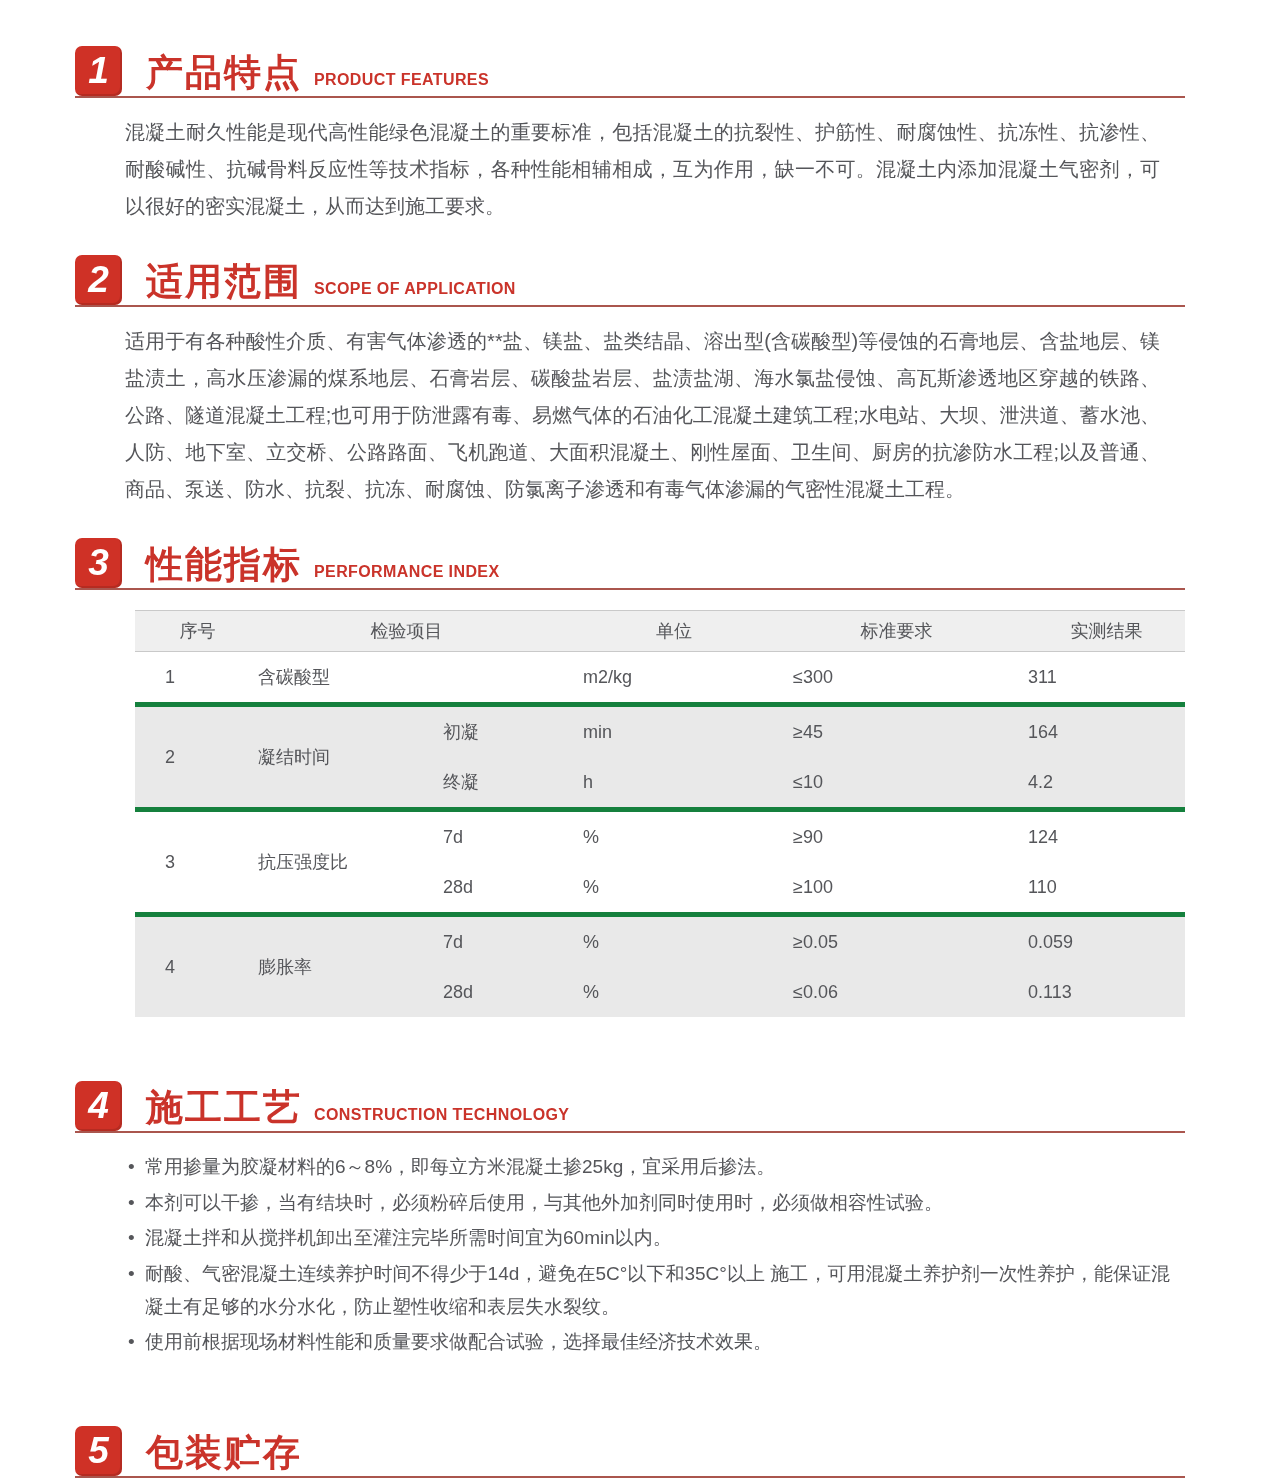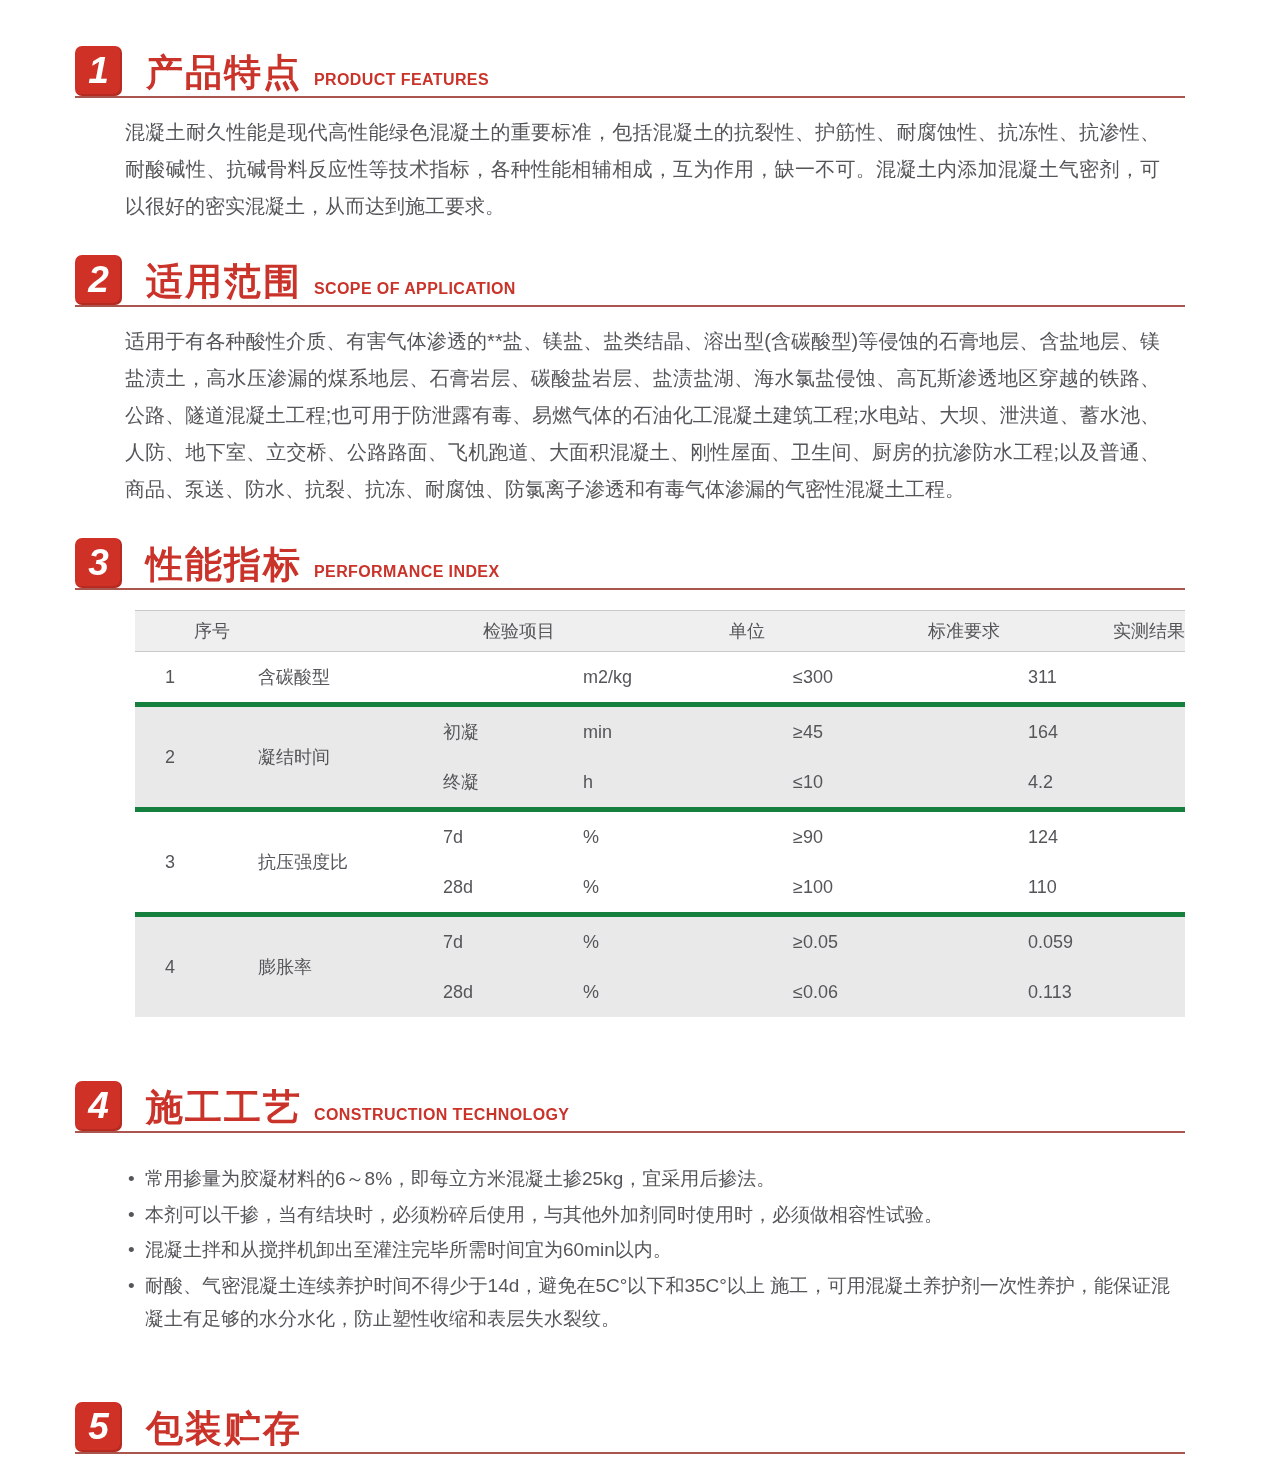--- a/index.html
+++ b/index.html
@@ -43,21 +43,21 @@
 
   
   .sec-body {
     margin:16px 120px 0 125px;
     font-size:20px; line-height:1.85;
     text-align:justify;
     color:#55565a;
   }
 
   
-  .bullets { list-style:none; margin:30px 110px 0 128px; padding:0; }
+  .bullets { list-style:none; margin:18px 110px 0 128px; padding:0; }
   .bullets li {
     position:relative; padding-left:17px;
     font-size:19px; line-height:1.72;
     margin-bottom:3px; text-align:justify;
   }
   .bullets li::before {
     content:"•"; position:absolute; left:0; top:0;
     color:#55565a; font-size:19px;
   }
 
@@ -68,21 +68,21 @@
     width:1050px;
     font-size:18px;
     color:#55565a;
     table-layout:fixed;
   }
   .perf-table th {
     background:#efefef;
     border-top:1px solid #c9c9c9;
     border-bottom:1px solid #c9c9c9;
     font-weight:normal;
-    text-align:right;
+    text-align:center;
     height:40px;
     font-size:18px;
   }
   .perf-table td { height:50px; }
   .perf-table th, .perf-table td { padding:0 0 0 28px; vertical-align:middle; }
   .perf-table .c-no   { padding-left:30px; }
   .perf-table tr.shaded td { background:#e9e9e9; }
   .perf-table tr.group-start td { border-top:5px solid #15803d; }
 
   .spacer-lg { height:34px; }
@@ -199,20 +199,21 @@
     <div class="sec-header">
       <div class="badge">4</div>
       <div class="title-zh">施工工艺</div>
       <div class="title-en">CONSTRUCTION TECHNOLOGY</div>
     </div>
     <ul class="bullets">
       <li>常用掺量为胶凝材料的6～8%，即每立方米混凝土掺25kg，宜采用后掺法。</li>
       <li>本剂可以干掺，当有结块时，必须粉碎后使用，与其他外加剂同时使用时，必须做相容性试验。</li>
       <li>混凝土拌和从搅拌机卸出至灌注完毕所需时间宜为60min以内。</li>
       <li>耐酸、气密混凝土连续养护时间不得少于14d，避免在5C°以下和35C°以上 施工，可用混凝土养护剂一次性养护，能保证混凝土有足够的水分水化，防止塑性收缩和表层失水裂纹。</li>
+      <li>使用前根据现场材料性能和质量要求做配合试验，选择最佳经济技术效果。</li>
     </ul>
     <div class="spacer-lg"></div>
   </div>
 
   <div class="section">
     <div class="sec-header">
       <div class="badge">5</div>
       <div class="title-zh">包装贮存</div>
 
     </div>

